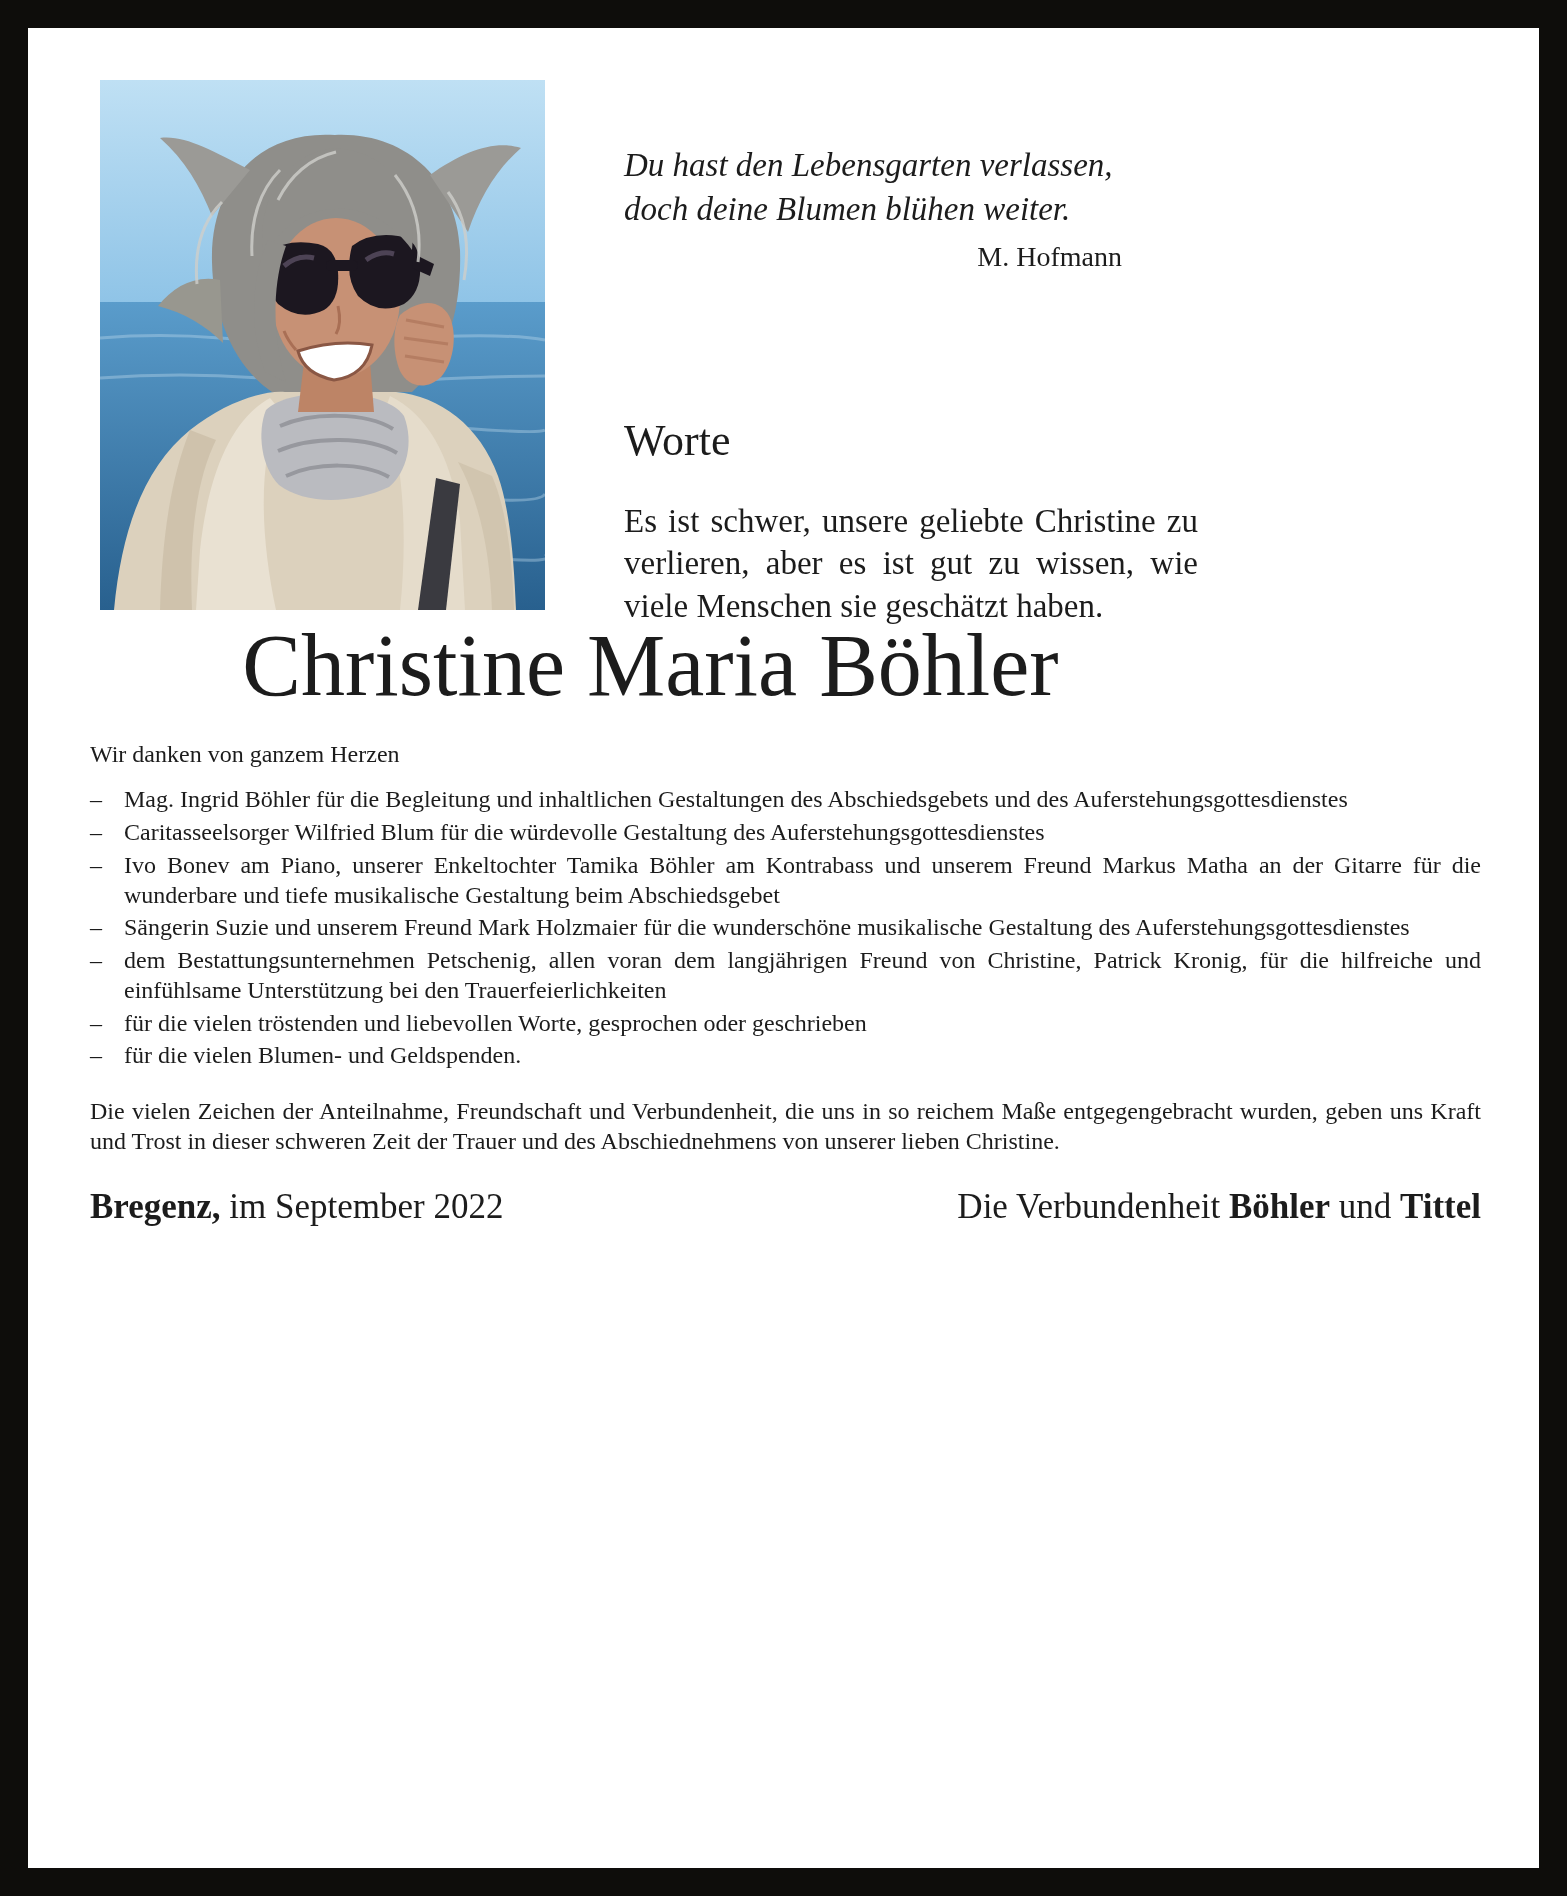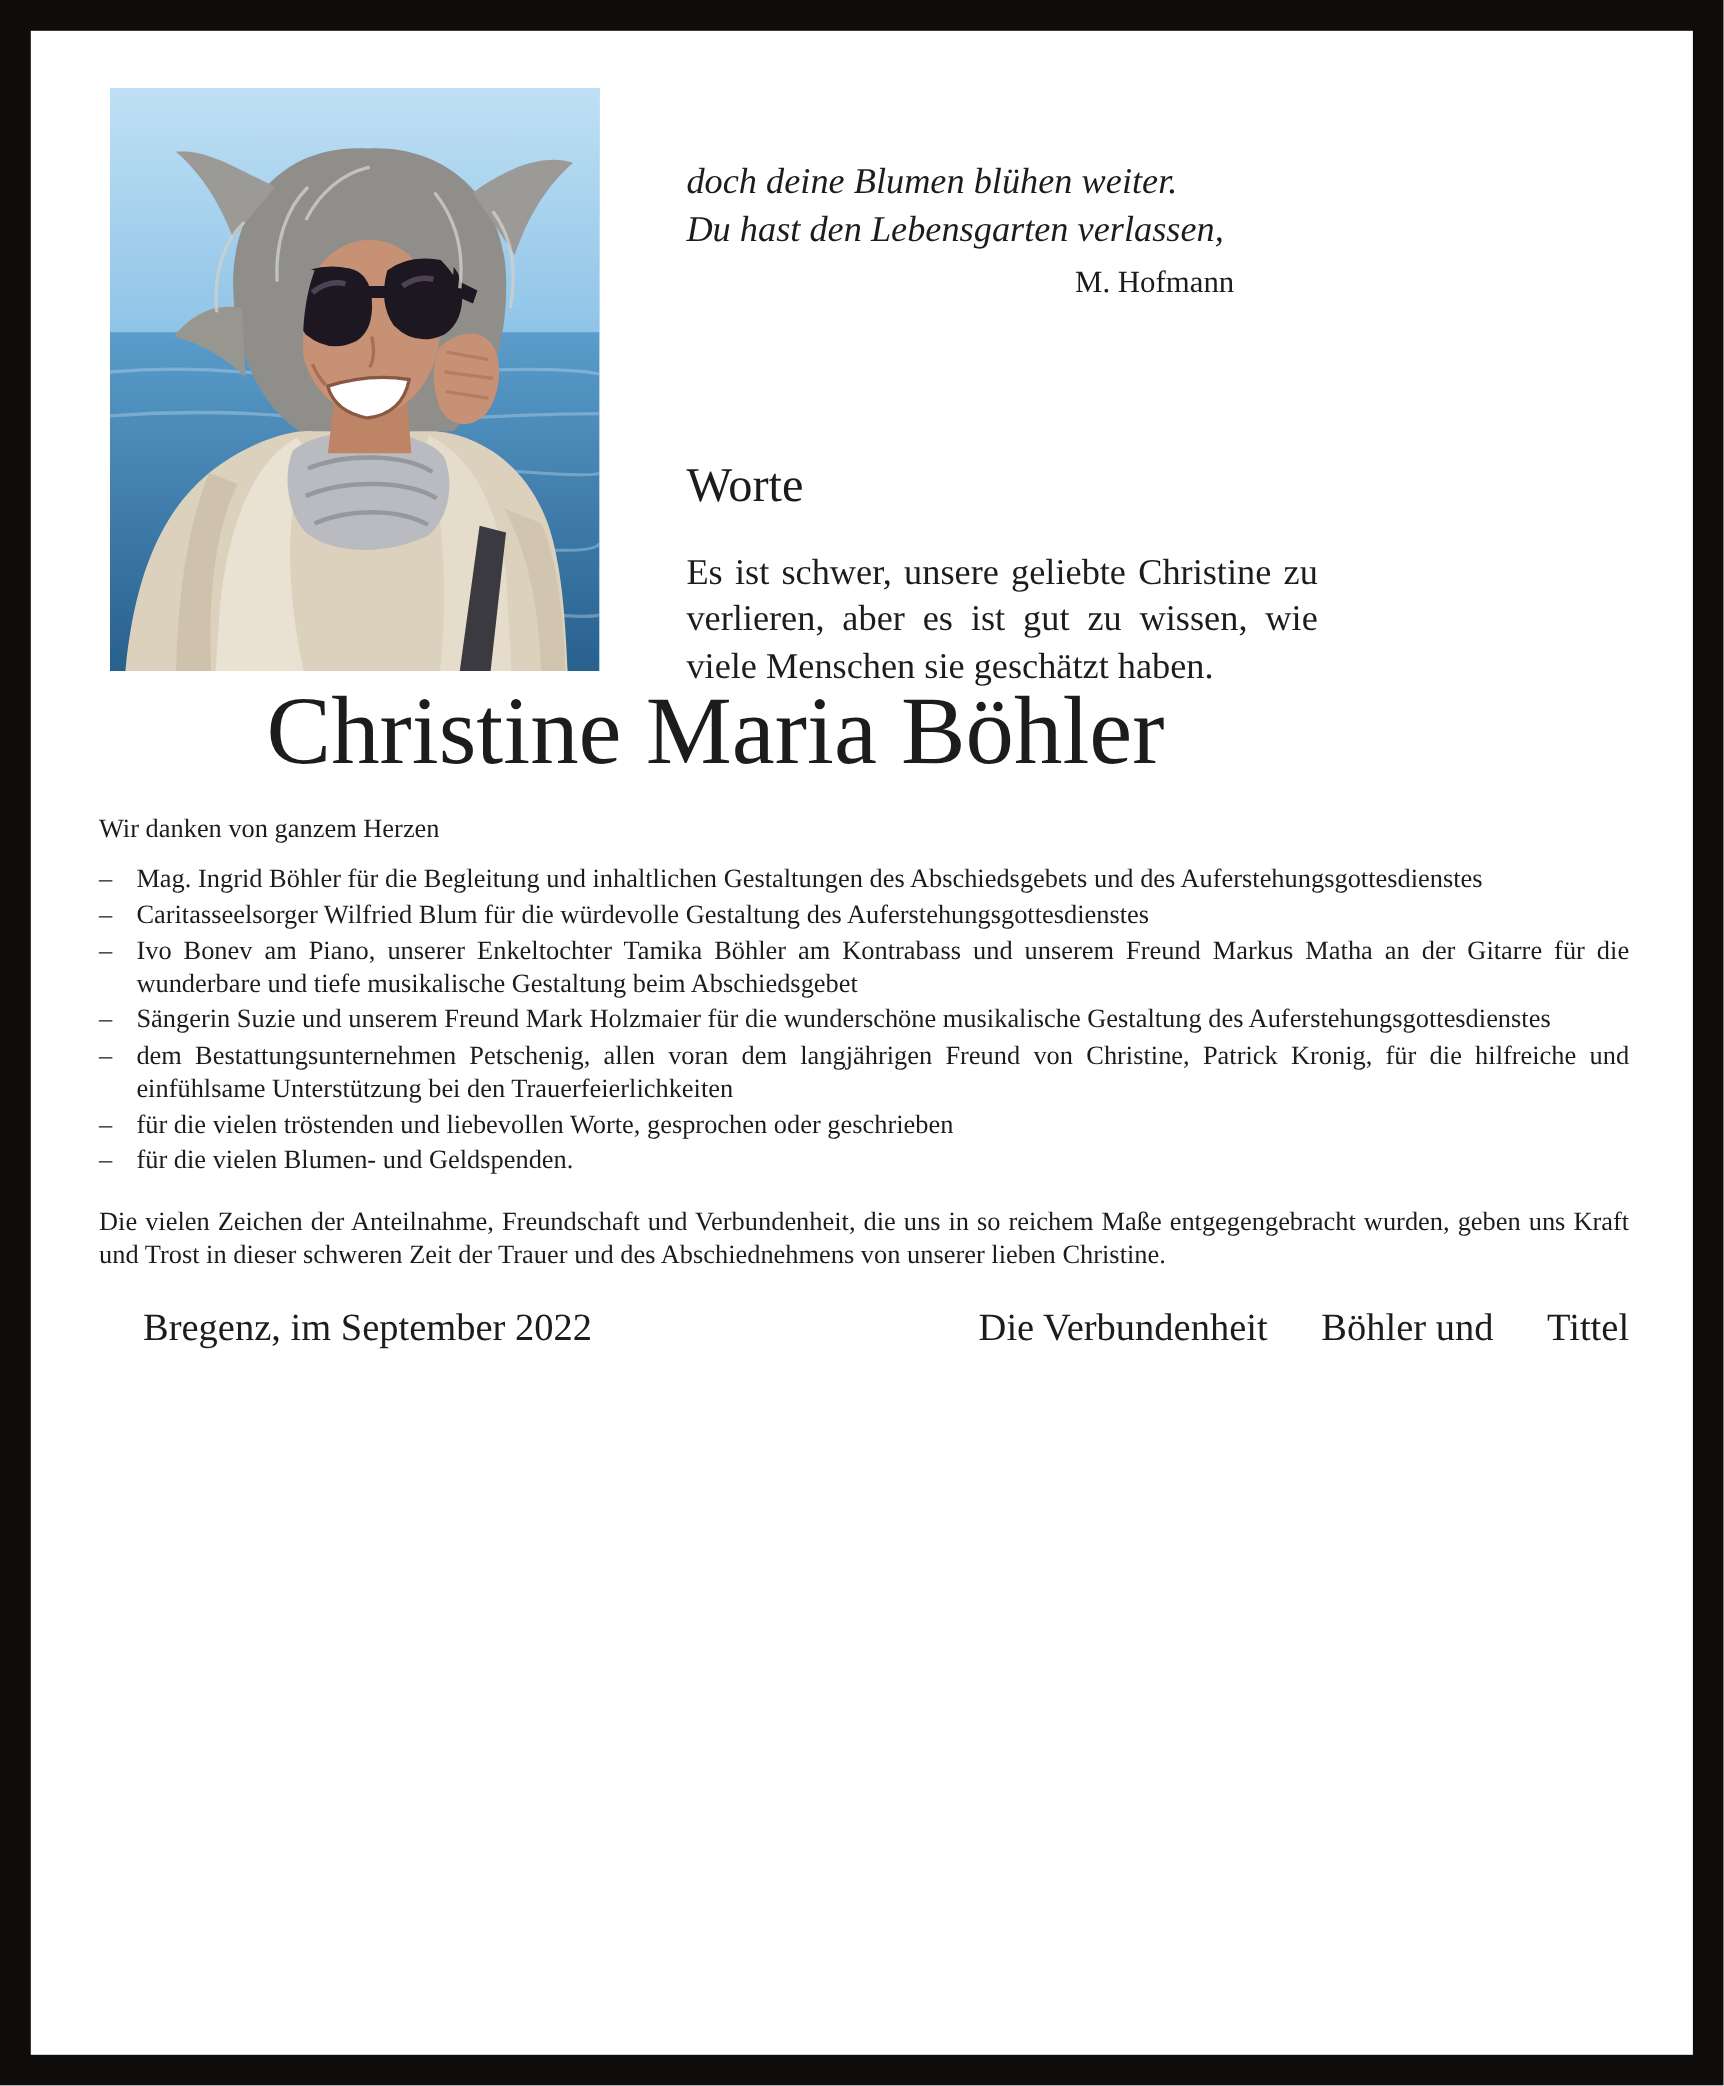--- a/index.html
+++ b/index.html
@@ -43,21 +43,21 @@
   .ack-item { display: flex; margin-bottom: 3px; }
   .ack-marker { flex: 0 0 34px; width: 34px; }
   .ack-text { flex: 1; text-align: justify; }
   .closing { margin-top: 26px; text-align: justify; }
 
   
   .footer {
     display: flex; justify-content: space-between;
     margin: 30px 58px 0 62px; font-size: 35px;
   }
-  .bold { font-weight: normal; margin-left: 40px; }
+  .bold { font-weight: bold; }
 </style>
 </head>
 <body>
 
 <div class="page">
   <div class="inner">
 
     <div class="header">
 
       <div class="photo-wrap">
@@ -130,22 +130,22 @@
               <path d="M 295 95 C 315 120 322 150 318 182"></path>
               <path d="M 122 122 C 102 142 94 170 97 204"></path>
               <path d="M 348 112 C 366 136 370 166 364 200"></path>
             </g>
           </g>
         </svg>
       </div>
 
       <div class="header-right">
         <div class="quote">
+          <div>Du hast den Lebensgarten verlassen,</div>
           <div>doch deine Blumen blühen weiter.</div>
-          <div>Du hast den Lebensgarten verlassen,</div>
         </div>
         <div class="quote-attr">M. Hofmann</div>
         <div class="danke">Worte</div>
         <div class="thanks-par">Es ist schwer, unsere geliebte Christine zu verlieren, aber es ist gut zu wissen, wie viele Menschen sie geschätzt haben.</div>
       </div>
     </div>
 
     <div class="name-block">
       <div class="name">Christine Maria Böhler</div>
     </div>

